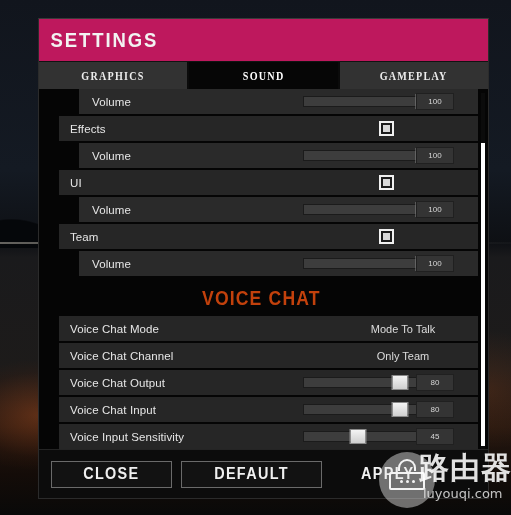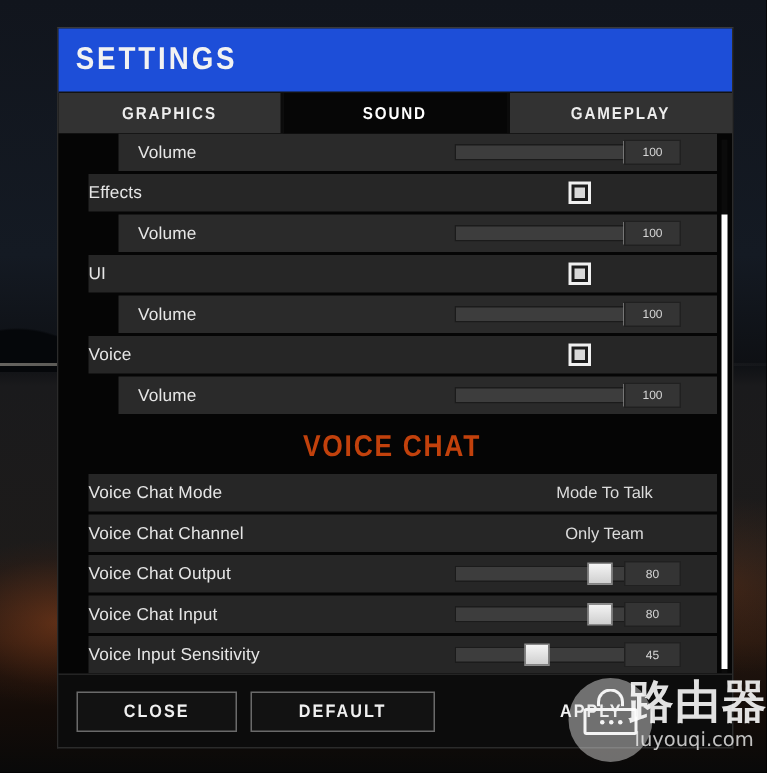--- a/index.html
+++ b/index.html
@@ -61,21 +61,21 @@
     border: 1px solid #2b2b2b;
     border-top: 1px solid #3a3a3a;
     box-sizing: border-box;
     display: flex;
     flex-direction: column;
   }
 
   
   .titlebar {
     height: 42px;
-    background: #1d4ed8;
+    background: #be185d;
     border-bottom: 1px solid #121212;
     display: flex;
     align-items: center;
     flex: 0 0 auto;
   }
   .title {
     color: #f2f2f2;
     font-size: 21px;
     font-weight: bold;
     letter-spacing: 2.2px;
@@ -97,21 +97,21 @@
     background: #323232;
     color: #ededed;
     font-size: 11.5px;
     font-weight: bold;
     letter-spacing: 1.4px;
     display: flex;
     align-items: center;
     justify-content: center;
     border-right: 2px solid #0b0b0b;
     box-sizing: border-box;
-    font-family: Liberation Sans, sans-serif;
+    font-family: Liberation Serif, serif;
     cursor: pointer;
     user-select: none;
   }
   .tab:last-child { border-right: none; }
   .tab.active {
     background: #060606;
     color: #ffffff;
   }
   .tab span { transform: scaleX(.88); display: block; }
 
@@ -138,20 +138,21 @@
     box-sizing: border-box;
     cursor: pointer;
   }
   .row.child {
     margin-left: 40px;
     background: #2a2a2a;
   }
   .row .label {
     color: #e6e6e6;
     font-size: 11.5px;
+    padding-left: 11px;
     white-space: nowrap;
     letter-spacing: .1px;
   }
   .row.child .label { padding-left: 13px; }
 
   
   .section-head {
     margin: 11px 0 6px 12px;
     color: #c2410c;
     font-size: 20px;
@@ -247,21 +248,21 @@
     padding: 0 12px;
     position: relative;
   }
   .btn {
     height: 27px;
     min-width: 84px;
     padding: 0 28px;
     background: #121212;
     border: 1px solid #6a6a6a;
     color: #f0f0f0;
-    font-size: 12px;
+    font-size: 16px;
     font-weight: bold;
     letter-spacing: 1.5px;
     display: flex; align-items: center; justify-content: center;
     margin-right: 9px;
     box-sizing: border-box;
     cursor: pointer;
     font-family: "Liberation Sans Narrow", "Liberation Sans", sans-serif;
     user-select: none;
   }
   .btn span { transform: scaleX(.9); display: block; }
@@ -388,21 +389,21 @@
           </div>
         </div>
         <div class="row child">
           <div class="label">Volume</div>
           <div class="slider">
             <div class="thumb" style="left: 100%;"></div>
           </div>
           <div class="numbox">100</div>
         </div>
         <div class="row">
-          <div class="label">Voice</div>
+          <div class="label">Team</div>
           <div class="checkbox">
             <i></i>
           </div>
         </div>
         <div class="row child">
           <div class="label">Volume</div>
           <div class="slider">
             <div class="thumb" style="left: 100%;"></div>
           </div>
           <div class="numbox">100</div>

